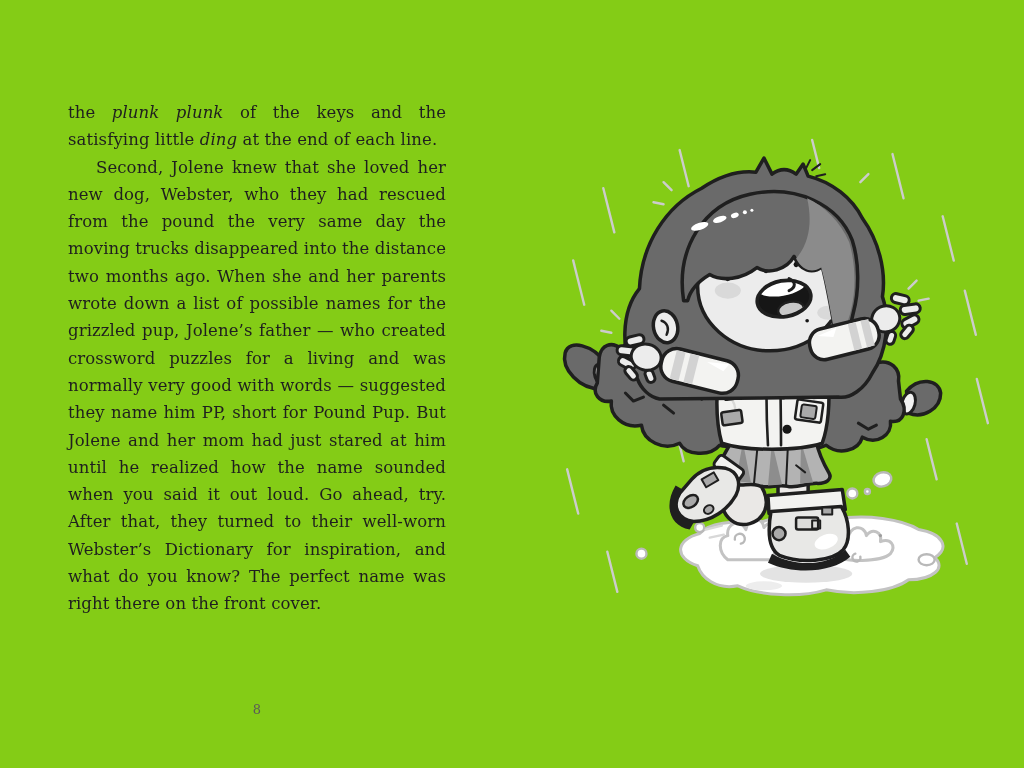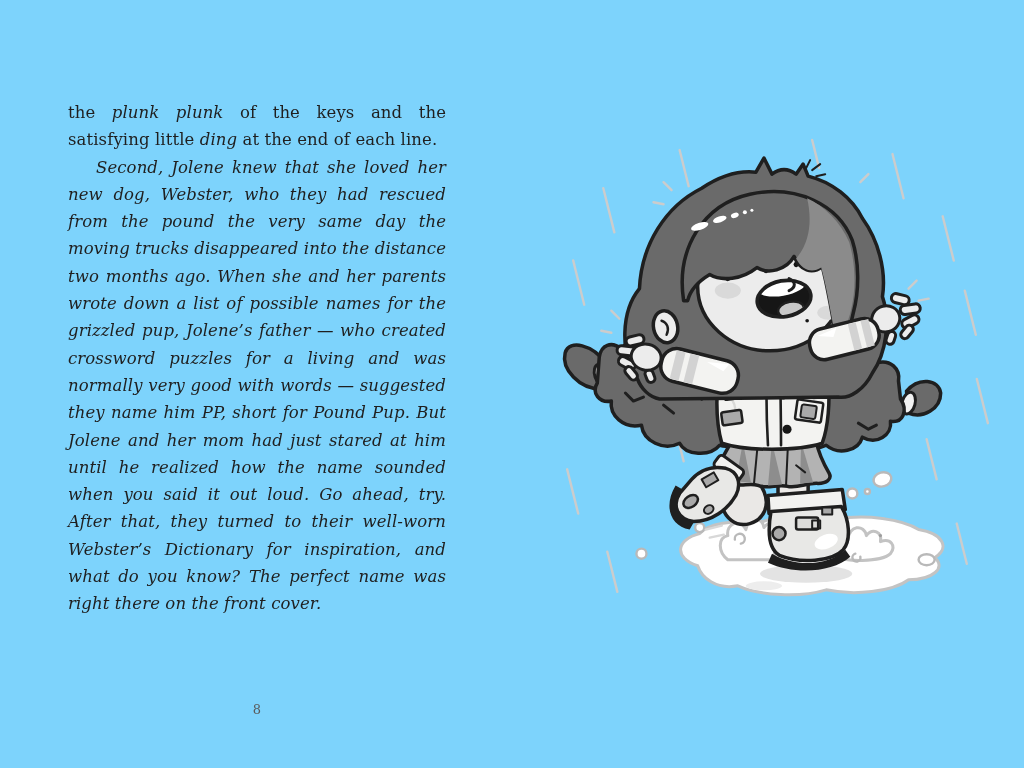--- a/index.html
+++ b/index.html
@@ -1,27 +1,27 @@
 <!DOCTYPE html>
 <html style="--hair: #6a6a6a; --hairlight: #8b8b8b; --outline: #1f1f1f; --ink: #161616; --skin: #ececec; --blush: #d9d9d9; --coat: #f3f3f1; --stripe: #d2d2d2; --detail: #a9a9a9; --skirt: #b3b3b3; --skirtsh: #8d8d8d; --boot: #e8e8e6; --tongue: #c9c9c9; --rain: #cccccc; --puddle: #c3c3c3; --pshadow: #e3e3e3;"><head>
 <meta charset="utf-8">
 <style>
   html,body{margin:0;padding:0;}
   body{
     width:1024px;height:768px;background:#ffffff;position:relative;overflow:hidden;
     font-family:"DejaVu Serif","Liberation Serif",serif;
   }
-  .spread{position:absolute;inset:0;background:#7dd3fc;}
+  .spread{position:absolute;inset:0;background:#84cc16;}
   .text-column{
     position:absolute;left:68px;top:99px;width:378px;
     font-size:16.5px;line-height:27.3px;color:#1f1f1f;
     text-align:justify;letter-spacing:.1px;
   }
   .text-column p{margin:0;}
-  .text-column p.indent{text-indent:28px;font-style:italic;}
+  .text-column p.indent{text-indent:28px;}
   .page-number{
     position:absolute;left:68px;top:702px;width:378px;text-align:center;
     font-size:13px;color:#5a5a5a;
   }
   .artwork{position:absolute;left:558px;top:138px;}
   svg *{stroke-linejoin:round;stroke-linecap:round;}
 </style>
 </head>
 <body>
 

